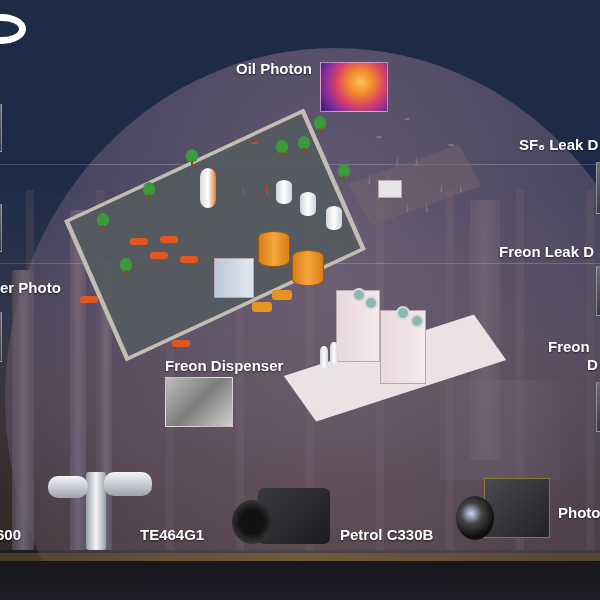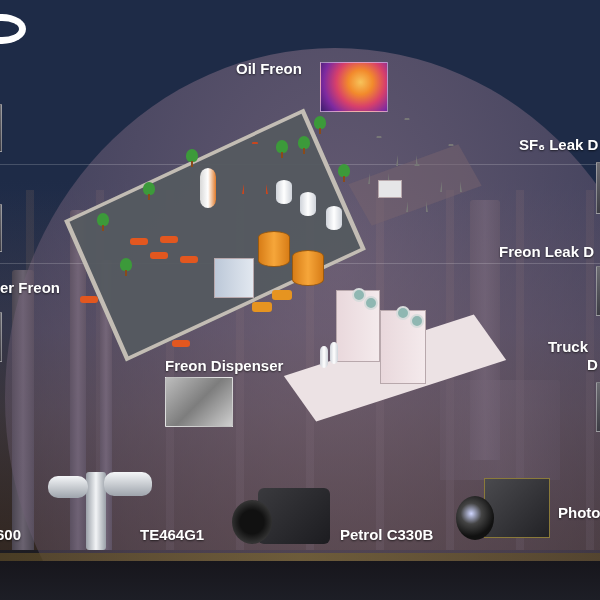--- a/index.html
+++ b/index.html
@@ -56,28 +56,28 @@
 <div class="logo"></div>
 
 <div class="side-thumb thermal" style="left:-4px;top:104px;width:6px;height:48px"></div>
 <div class="side-thumb" style="left:-4px;top:204px;width:6px;height:48px"></div>
 <div class="side-thumb" style="left:-4px;top:312px;width:6px;height:50px"></div>
 
 <div class="side-thumb" style="left:596px;top:162px;width:8px;height:52px"></div>
 <div class="side-thumb" style="left:596px;top:266px;width:8px;height:50px"></div>
 <div class="side-thumb grey" style="left:596px;top:382px;width:8px;height:50px"></div>
 
-<div class="lbl" style="left:236px;top:60px">Oil Freon</div>
+<div class="lbl" style="left:236px;top:60px">Oil Photon</div>
 <div class="thumb thermal" style="left:320px;top:62px;width:68px;height:50px"></div>
 
 <div class="lbl" style="left:519px;top:136px">SF₆ Leak D</div>
 <div class="lbl" style="left:499px;top:243px">Freon Leak D</div>
-<div class="lbl" style="left:548px;top:338px">Truck</div>
+<div class="lbl" style="left:548px;top:338px">Freon</div>
 <div class="lbl" style="left:587px;top:356px">D</div>
-<div class="lbl" style="left:0;top:279px">er Freon</div>
+<div class="lbl" style="left:0;top:279px">er Photo</div>
 <div class="lbl" style="left:165px;top:357px">Freon Dispenser</div>
 <div class="thumb grey" style="left:165px;top:377px;width:68px;height:50px"></div>
 
 <div class="platform"></div>
 <div class="tower" style="left:242px;top:142px;width:26px;height:52px;border-color:#c8461e"></div>
 <div class="wtank" style="left:200px;top:168px;width:16px;height:40px;background:linear-gradient(90deg,#d8d8d8,#fff,#e07a2a)"></div>
 <div class="wtank" style="left:276px;top:180px;width:16px;height:24px"></div>
 <div class="wtank" style="left:300px;top:192px;width:16px;height:24px"></div>
 <div class="wtank" style="left:326px;top:206px;width:16px;height:24px"></div>
 <div class="tank" style="left:258px;top:231px;width:32px;height:36px"></div>

